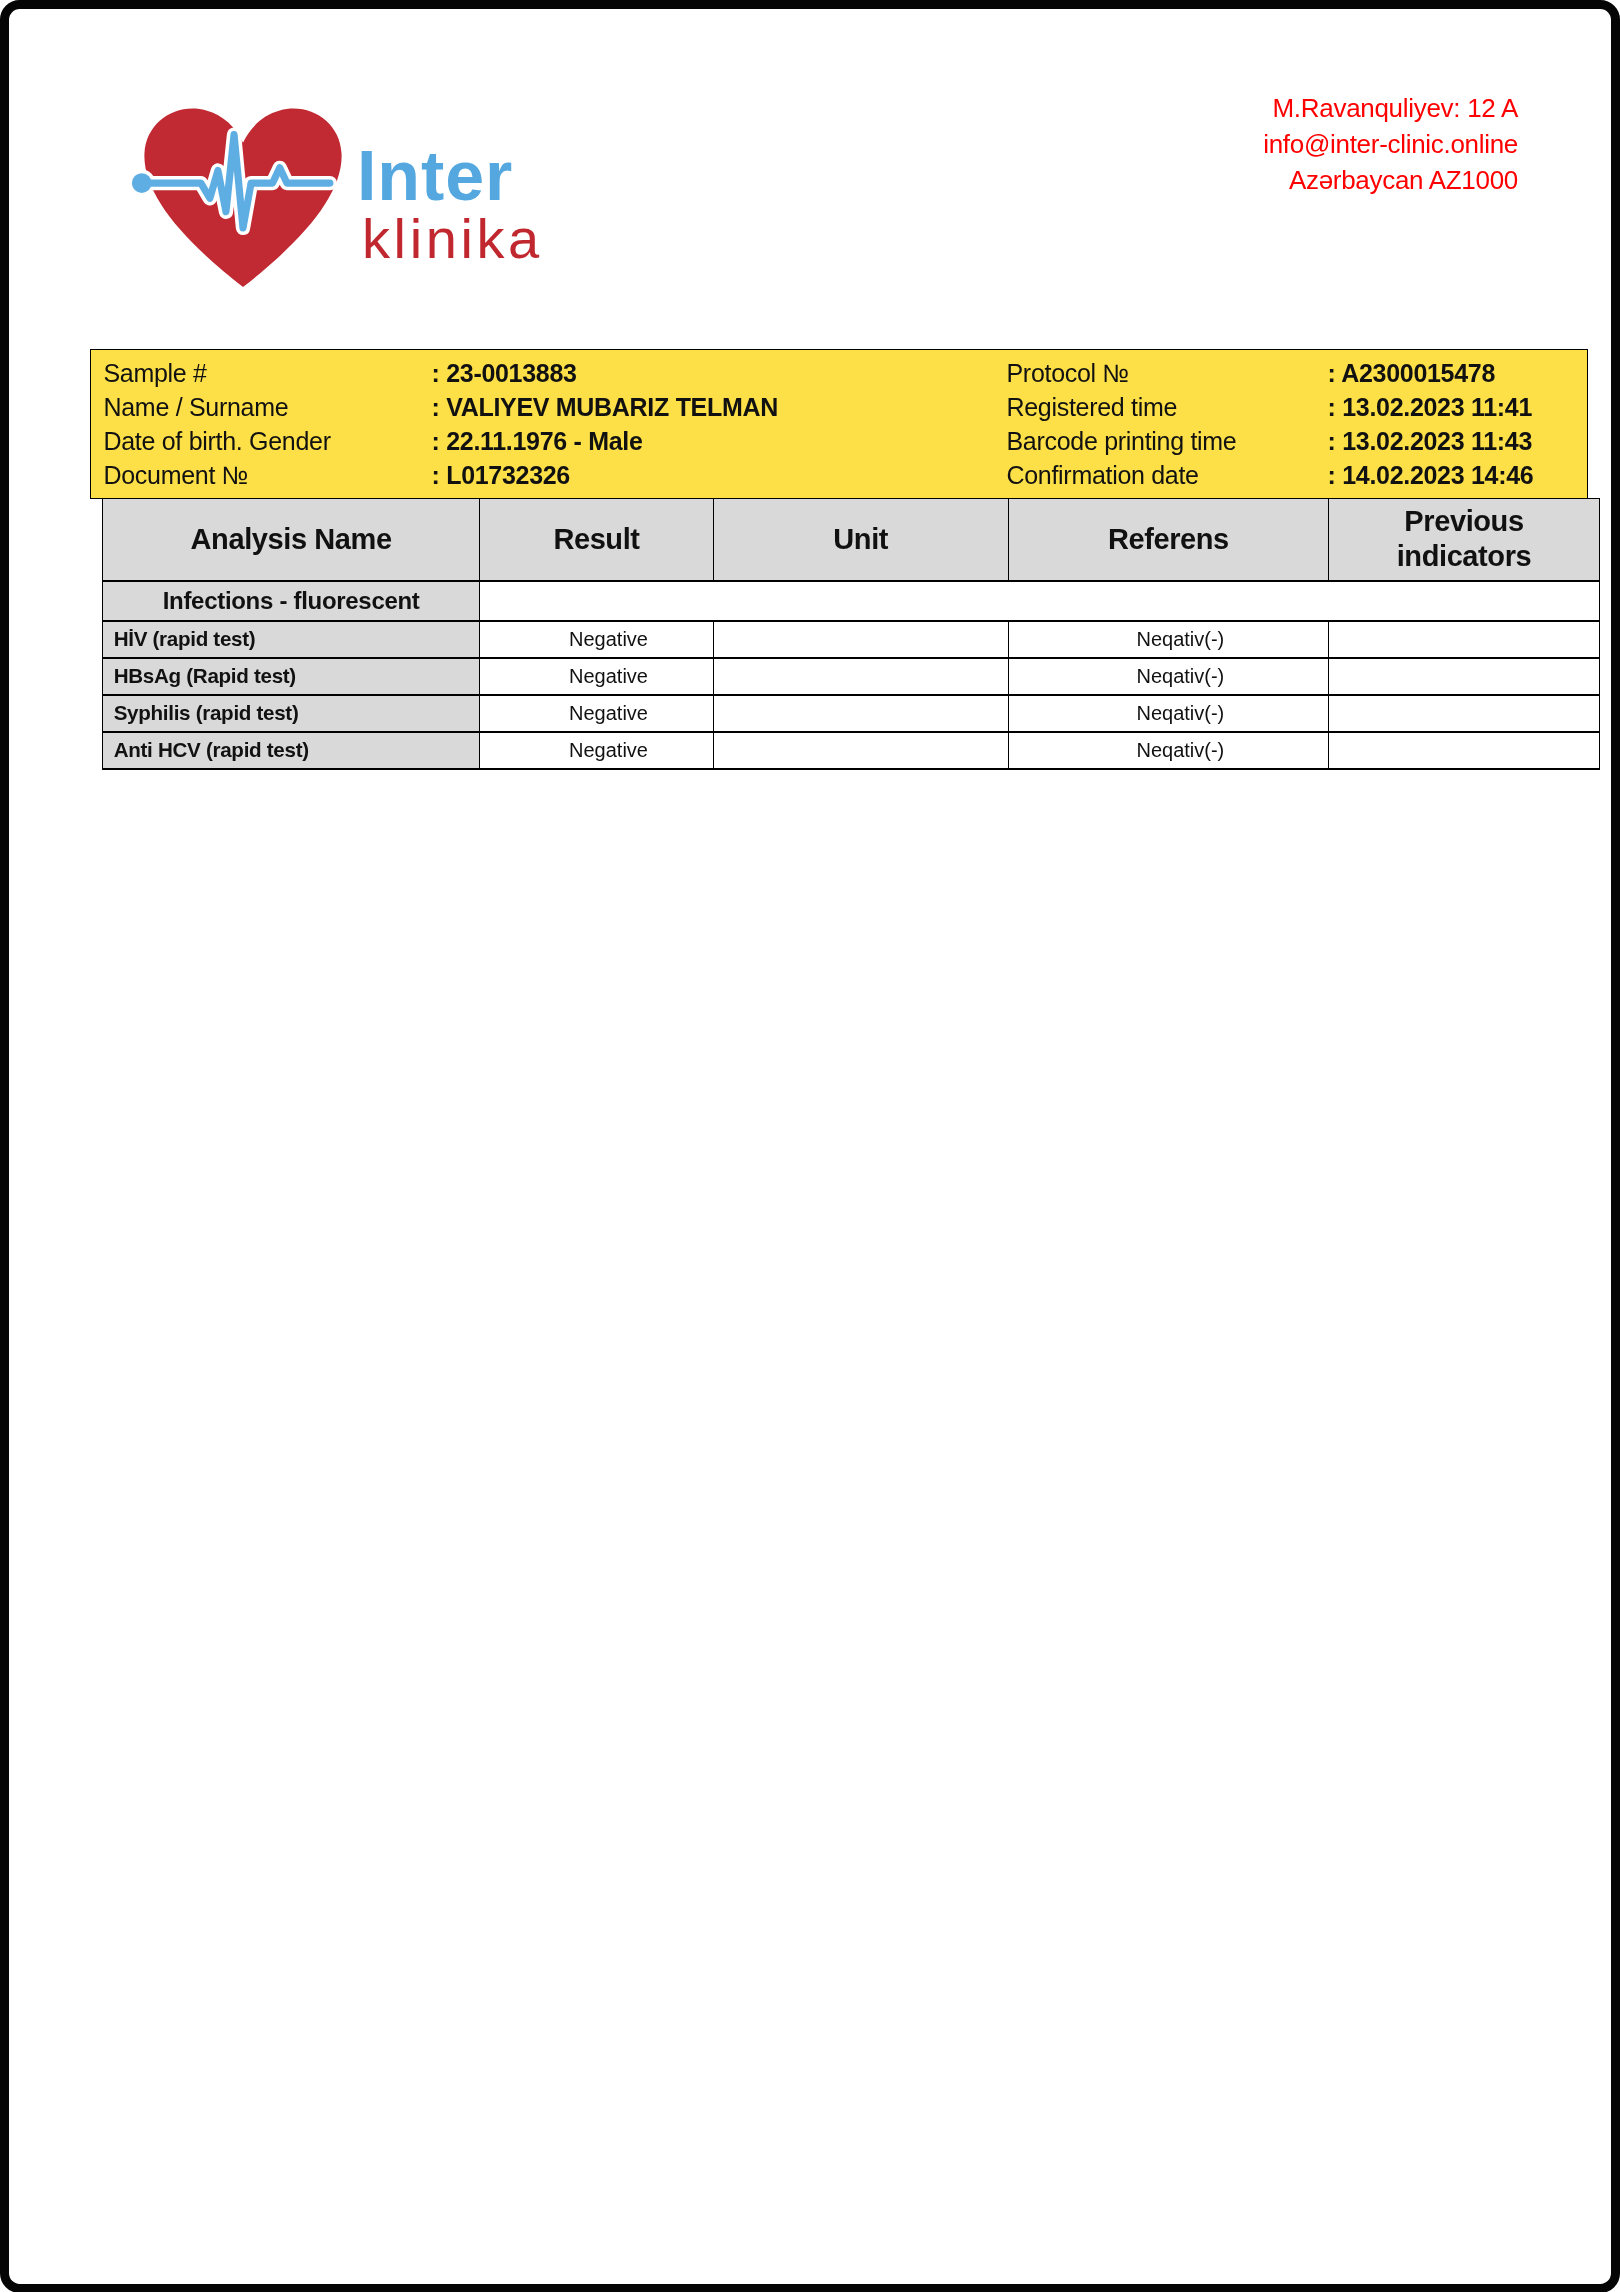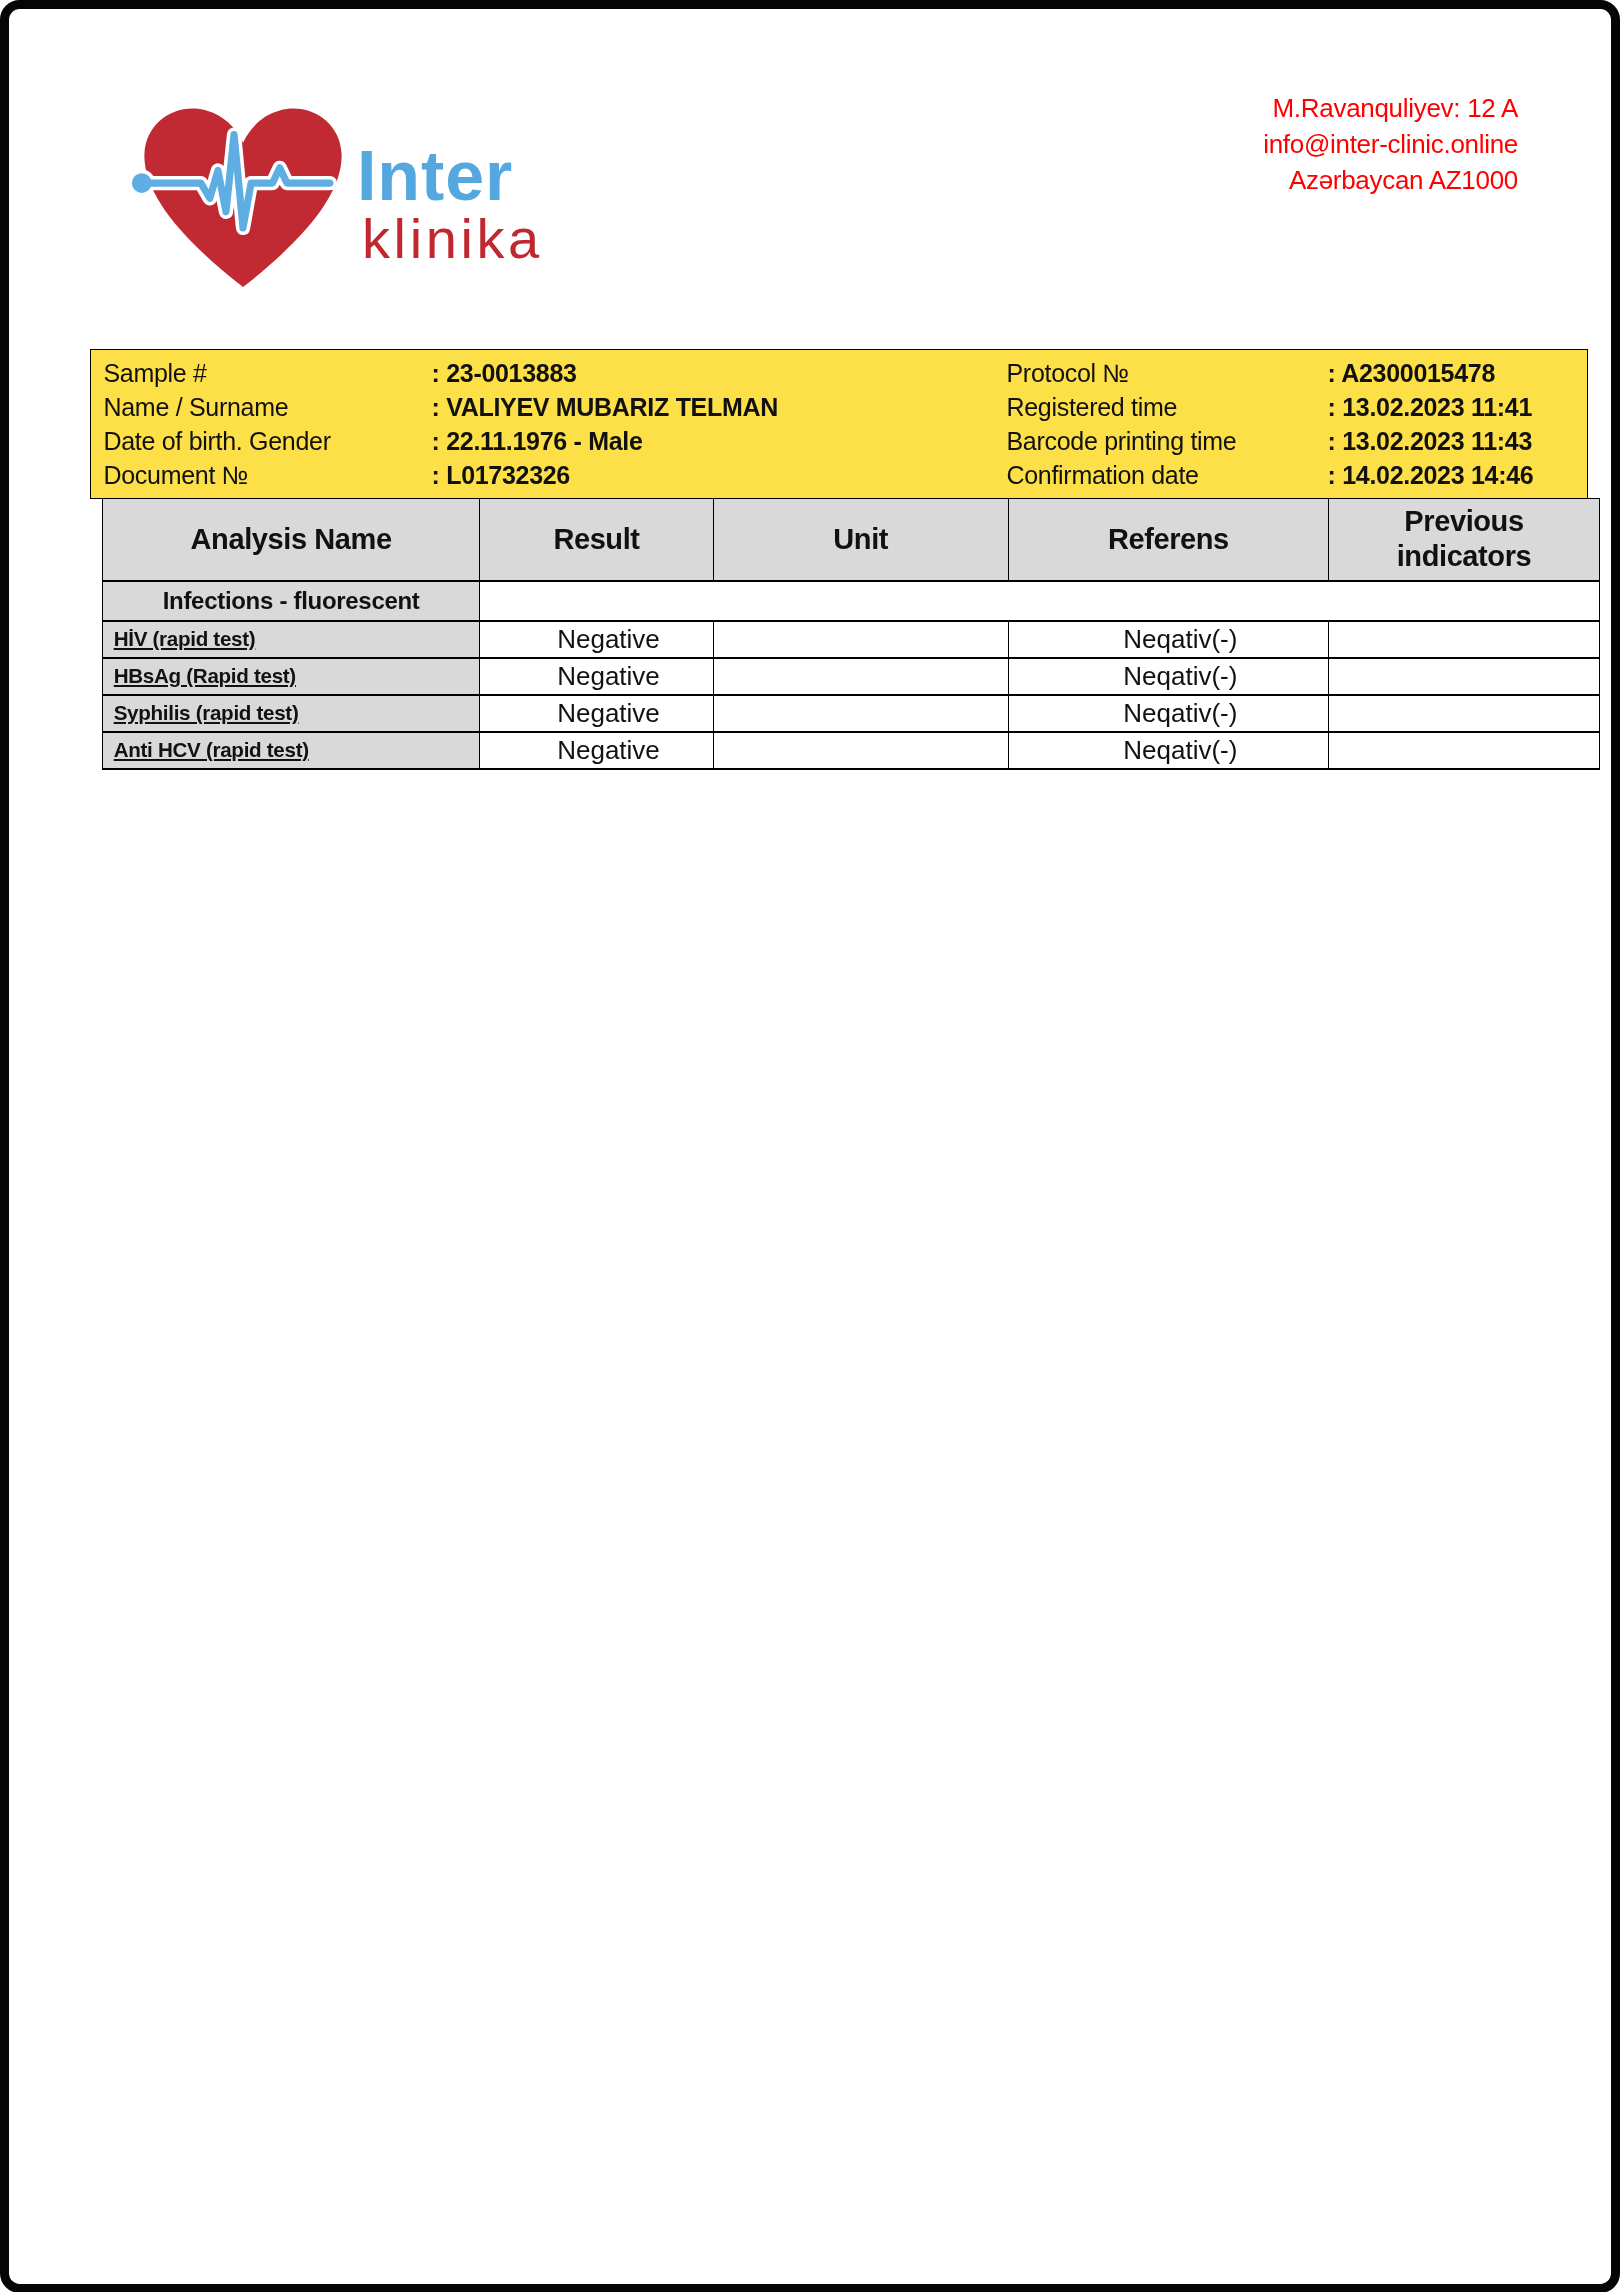--- a/index.html
+++ b/index.html
@@ -90,23 +90,23 @@
   .results-table th .wrap-narrow{display:inline-block;max-width:170px;}
   tr.section-row td{height:40px;border-top-width:2.7px;border-bottom-width:2.7px;}
   td.section-cell{
     background:var(--table-gray);
     font-weight:700;font-size:24px;letter-spacing:-0.3px;
   }
   tr.data-row td{height:37px;border-top-width:2.7px;border-bottom-width:2.7px;}
   td.name-cell{
     background:var(--table-gray);
     text-align:left;padding-left:10.7px;
-    font-weight:700;font-size:20.6px;letter-spacing:-0.3px;text-decoration:underline;
-  }
-  td.result-cell,td.referens-cell{font-size:26px;font-weight:400;padding-left:24px;}
+    font-weight:700;font-size:20.6px;letter-spacing:-0.3px;
+  }
+  td.result-cell,td.referens-cell{font-size:20px;font-weight:400;padding-left:24px;}
   td.unit-cell,td.previous-cell{font-size:26px;}
 </style>
 </head>
 <body>
 
 <div class="page">
   <div class="page-frame"></div>
 
   <div class="logo-wrap">
     <svg class="logo-svg" width="224" height="199" viewBox="0 0 250 222">

